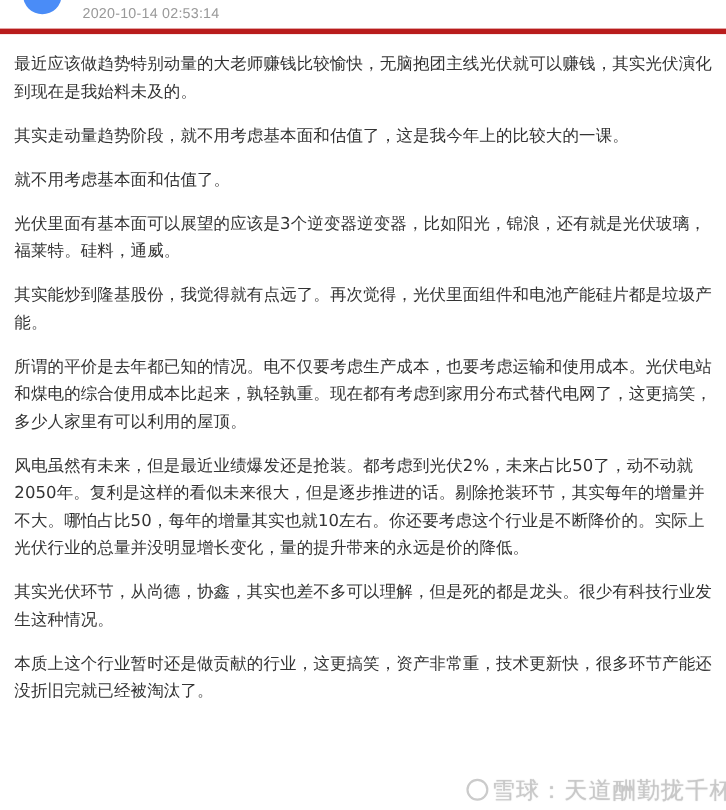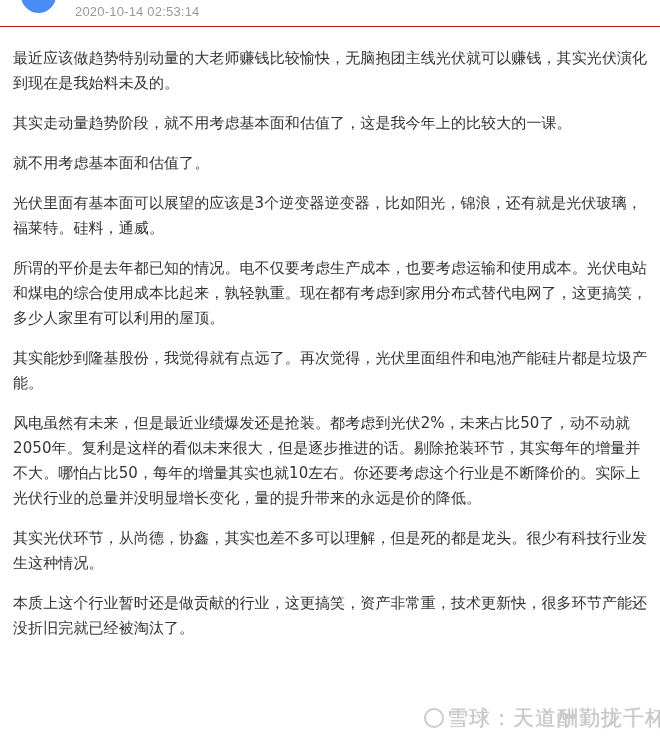--- a/index.html
+++ b/index.html
@@ -1,18 +1,18 @@
 <!DOCTYPE html>
 <html><head>
   <meta charset="utf-8">
   <style>
     html, body { margin: 0; padding: 0; background: #ffffff; }
     body { width: 660px; height: 736px; overflow: hidden; position: relative;
            font-family: "DejaVu Sans", "Liberation Sans", sans-serif; color: #333333; }
-    .header { position: absolute; left: 0; top: 0; width: 660px; height: 26px; border-bottom: 1px solid #b91c1c; }
+    .header { position: absolute; left: 0; top: 0; width: 660px; height: 26px; border-bottom: 5px solid #b91c1c; }
     .avatar { position: absolute; left: 21px; top: -22px; width: 35px; height: 35px; border-radius: 50%;
               background: #4a8cf7; }
     .timestamp { position: absolute; left: 75px; top: 4px; font-size: 13px; color: #999999;
                  font-family: "Liberation Sans", sans-serif; letter-spacing: 0.2px; }
     .content { position: absolute; left: 13px; top: 46px; width: 636px; }
     .para { margin: 0 0 15px 0; font-size: 15px; line-height: 25px; color: #333333;
             letter-spacing: 0.1px; }
     .watermark { position: absolute; left: 424px; top: 704px; font-size: 21px; color: rgba(200,200,200,0.75);
                  font-family: "DejaVu Sans", sans-serif; letter-spacing: 1px;
                  text-shadow: 0 0 1px rgba(150,150,150,0.6); white-space: nowrap; }
@@ -25,22 +25,22 @@
 <div class="header">
   <div class="avatar"></div>
   <div class="timestamp">2020-10-14 02:53:14</div>
 </div>
 
 <div class="content">
   <p class="para">最近应该做趋势特别动量的大老师赚钱比较愉快，无脑抱团主线光伏就可以赚钱，其实光伏演化到现在是我始料未及的。</p>
   <p class="para">其实走动量趋势阶段，就不用考虑基本面和估值了，这是我今年上的比较大的一课。</p>
   <p class="para">就不用考虑基本面和估值了。</p>
   <p class="para">光伏里面有基本面可以展望的应该是3个逆变器逆变器，比如阳光，锦浪，还有就是光伏玻璃，福莱特。硅料，通威。</p>
+  <p class="para">其实能炒到隆基股份，我觉得就有点远了。再次觉得，光伏里面组件和电池产能硅片都是垃圾产能。</p>
   <p class="para">所谓的平价是去年都已知的情况。电不仅要考虑生产成本，也要考虑运输和使用成本。光伏电站和煤电的综合使用成本比起来，孰轻孰重。现在都有考虑到家用分布式替代电网了，这更搞笑，多少人家里有可以利用的屋顶。</p>
-  <p class="para">其实能炒到隆基股份，我觉得就有点远了。再次觉得，光伏里面组件和电池产能硅片都是垃圾产能。</p>
   <p class="para">风电虽然有未来，但是最近业绩爆发还是抢装。都考虑到光伏2%，未来占比50了，动不动就2050年。复利是这样的看似未来很大，但是逐步推进的话。剔除抢装环节，其实每年的增量并不大。哪怕占比50，每年的增量其实也就10左右。你还要考虑这个行业是不断降价的。实际上光伏行业的总量并没明显增长变化，量的提升带来的永远是价的降低。</p>
   <p class="para">其实光伏环节，从尚德，协鑫，其实也差不多可以理解，但是死的都是龙头。很少有科技行业发生这种情况。</p>
   <p class="para">本质上这个行业暂时还是做贡献的行业，这更搞笑，资产非常重，技术更新快，很多环节产能还没折旧完就已经被淘汰了。</p>
 
 </div>
 
 <div class="watermark">
   <span class="wm-logo"></span><span>雪球：天道酬勤拢千杯</span>
 </div>
 

